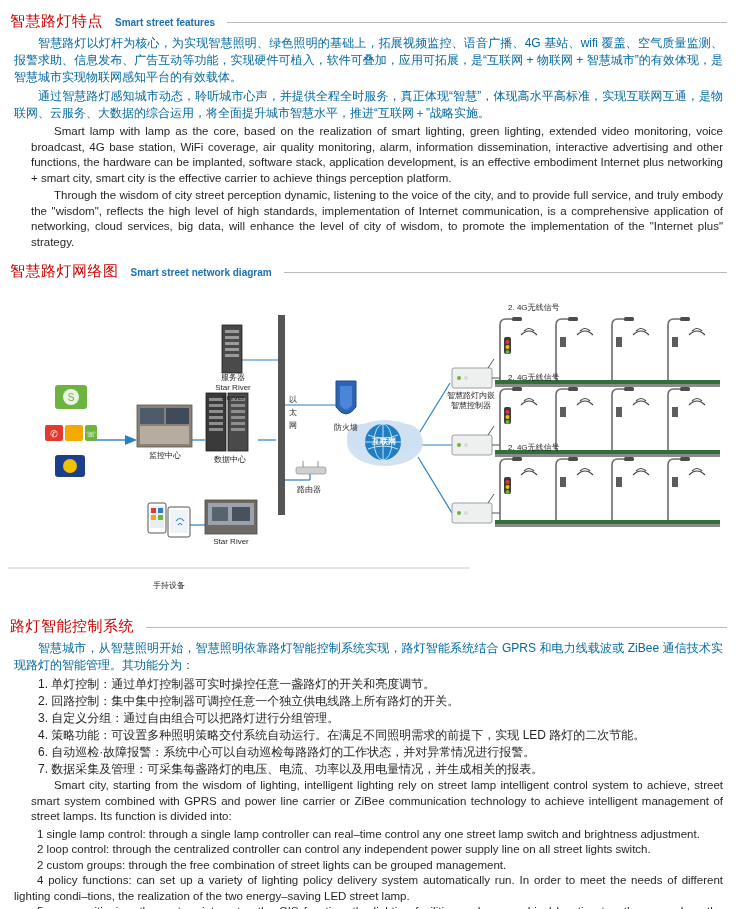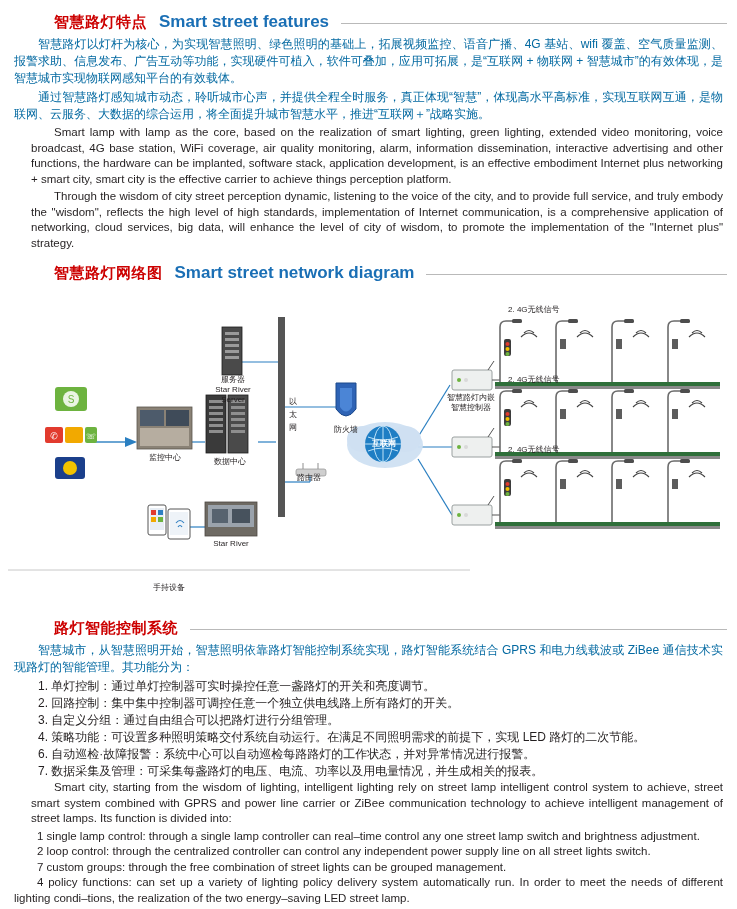--- a/index.html
+++ b/index.html
@@ -15,30 +15,29 @@
   
   .sec-head{
     display:flex;
     align-items:baseline;
     padding:0 10px;
     margin-top:12px;
     margin-bottom:4px;
   }
   .sec-head .cn{
     color:#cc0000;
-    font-weight:bold;
+    font-weight:normal;
     font-size:15px;
     letter-spacing:0.5px;
     white-space:nowrap;
-    margin-left:44px;
   }
   .sec-head .en{
     color:#1a6fb5;
     font-weight:bold;
-    font-size:17px;
+    font-size:10px;
     margin-left:12px;
     white-space:nowrap;
   }
   .sec-head .rule{
     flex:1 1 auto;
     height:1px;
     background:#b9b9b9;
     margin-left:12px;
     position:relative;
     top:-3px;
@@ -348,21 +347,21 @@
       <span>Star River</span><br>
       <span>Server</span>
     </div>
 
     <div class="dlabel" style="left:130px;top:166px;width:70px;">监控中心</div>
     <div class="dlabel" style="left:192px;top:170px;width:76px;">数据中心</div>
     <div class="dlabel" style="left:326px;top:138px;width:40px;">防火墙</div>
 
     <div class="dlabel" style="left:286px;top:108px;width:14px;line-height:13px;">以<br>太<br>网</div>
 
-    <div class="dlabel" style="left:288px;top:186px;width:42px;">路由器</div>
+    <div class="dlabel" style="left:288px;top:200px;width:42px;">路由器</div>
     <div class="dlabel" style="left:360px;top:152px;width:48px;color:#ffffff;font-weight:bold;">互联网</div>
     <div class="dlabel" style="left:138px;top:252px;width:62px;margin-top:44px;">手持设备</div>
     <div class="dlabel" style="left:203px;top:252px;width:56px;">Star River</div>
 
     <div class="dlabel" style="left:432px;top:106px;width:78px;text-align:center;">
       <span>智慧路灯内嵌</span><br>
       <span>智慧控制器</span>
     </div>
 
     <div class="dlabel" style="left:508px;top:18px;width:90px;text-align:left;">2. 4G无线信号</div>
@@ -380,19 +379,19 @@
     <p class="list-line">1. 单灯控制：通过单灯控制器可实时操控任意一盏路灯的开关和亮度调节。</p>
     <p class="list-line">2. 回路控制：集中集中控制器可调控任意一个独立供电线路上所有路灯的开关。</p>
     <p class="list-line">3. 自定义分组：通过自由组合可以把路灯进行分组管理。</p>
     <p class="list-line">4. 策略功能：可设置多种照明策略交付系统自动运行。在满足不同照明需求的前提下，实现 LED 路灯的二次节能。</p>
     <p class="list-line">6. 自动巡检·故障报警：系统中心可以自动巡检每路路灯的工作状态，并对异常情况进行报警。</p>
     <p class="list-line">7. 数据采集及管理：可采集每盏路灯的电压、电流、功率以及用电量情况，并生成相关的报表。</p>
 
     <p class="en-p">Smart city, starting from the wisdom of lighting, intelligent lighting rely on street lamp intelligent control system to achieve, street smart system combined with GPRS and power line carrier or ZiBee communication technology to achieve intelligent management of street lamps. Its function is divided into:</p>
     <p class="list-line-en ind">1 single lamp control: through a single lamp controller can real–time control any one street lamp switch and brightness adjustment.</p>
     <p class="list-line-en ind">2 loop control: through the centralized controller can control any independent power supply line on all street lights switch.</p>
-    <p class="list-line-en ind">7 custom groups: through the free combination of street lights can be grouped management.</p>
+    <p class="list-line-en ind">2 custom groups: through the free combination of street lights can be grouped management.</p>
     <p class="list-line-en ind">4 policy functions: can set up a variety of lighting policy delivery system automatically run. In order to meet the needs of different lighting condi–tions, the realization of the two energy–saving LED street lamp.</p>
     <p class="list-line-en ind">5 map positioning: the system integrates the GIS function, the lighting facilities and geographical location together, can show the system all the street lighting.</p>
 
   </div>
 
 </div>
 
 </body></html>

